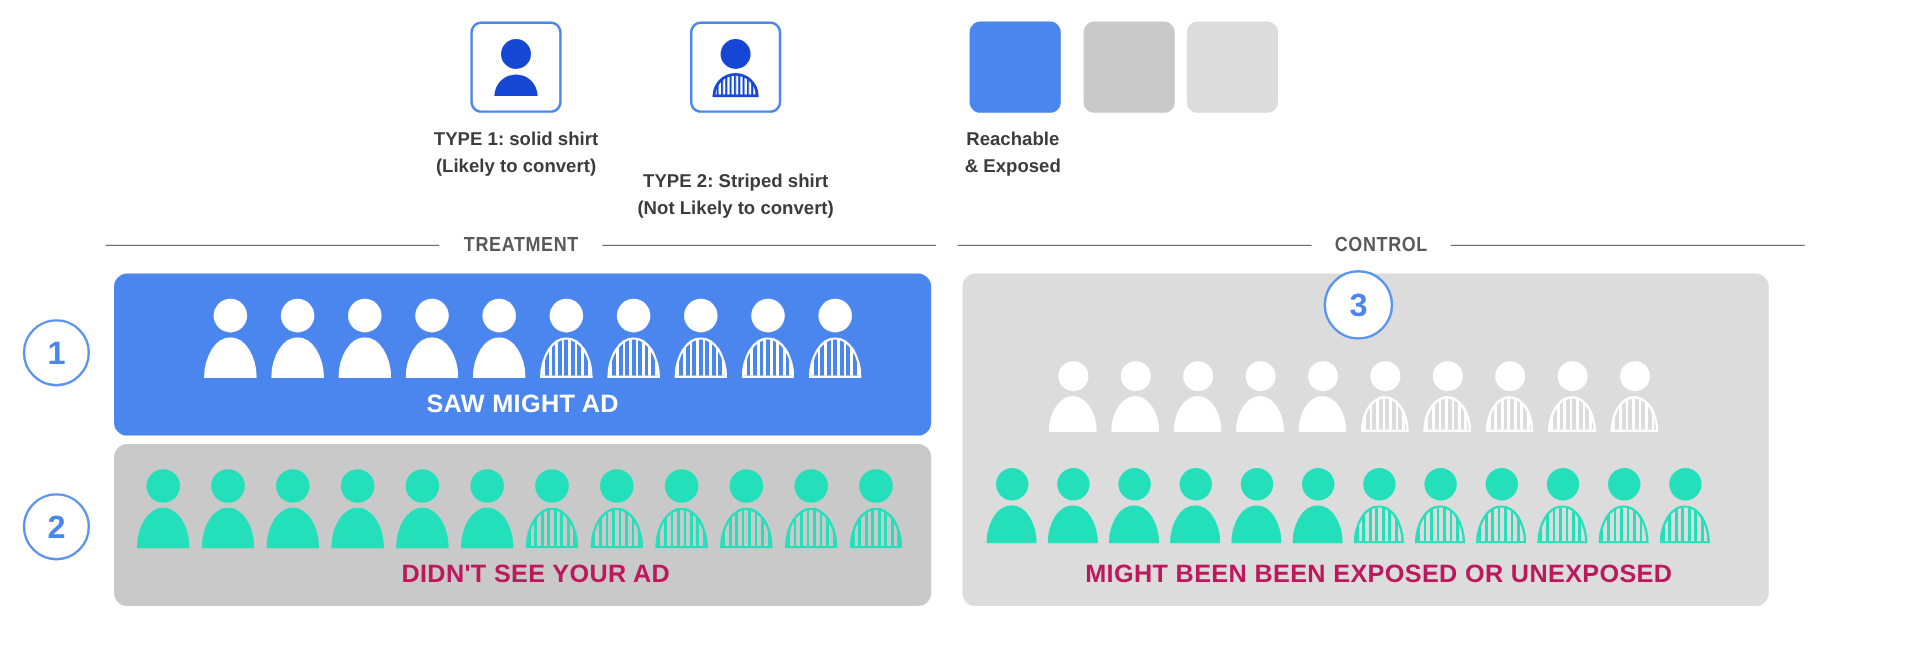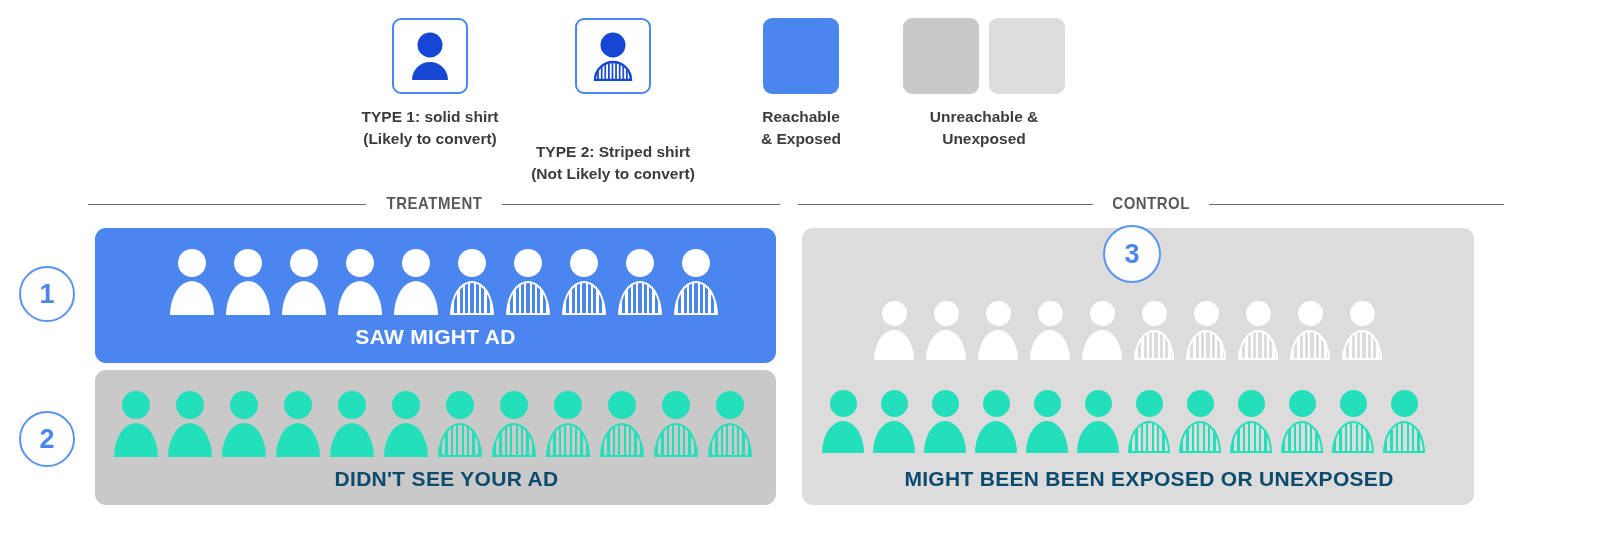--- a/index.html
+++ b/index.html
@@ -11,21 +11,21 @@
 
   
   .legend{
     position:absolute;left:0;top:18px;width:1288px;height:150px;
     display:flex;justify-content:flex-start;align-items:flex-start;
     padding-left:352px;box-sizing:border-box;
   }
   .legend-item{display:flex;flex-direction:column;align-items:center;}
   .legend-item.type1{width:156px;}
   .legend-item.type2{width:210px;}
-  .legend-item.reach{width:166px;}
+  .legend-item.reach{width:166px;align-items:flex-end;}
   .legend-item.unreach{width:200px;}
 
   .swatch-box{
     width:76px;height:76px;border:2px solid #4a86ee;border-radius:9px;
     background:#fff;box-sizing:border-box;
     display:flex;align-items:center;justify-content:center;
   }
   .legend-label{
     margin-top:12px;text-align:center;color:#3c3c3c;
     font-size:15.5px;font-weight:bold;line-height:1.42;
@@ -52,21 +52,21 @@
   .panel{position:absolute;border-radius:11px;box-sizing:border-box;}
   #panel-treat-1{left:95px;top:228px;width:681px;height:135px;background:#4a86ee;}
   #panel-treat-2{left:95px;top:370px;width:681px;height:135px;background:#c9c9c9;}
   #panel-control{left:802px;top:228px;width:672px;height:277px;background:#dcdcdc;}
 
   .panel-caption{
     position:absolute;left:0;right:0;text-align:center;
     font-size:21px;font-weight:bold;letter-spacing:.3px;
   }
   .cap-white{color:#ffffff;}
-  .cap-gray{color:#0c4a6e;margin-left:22px;}
+  .cap-gray{color:#be185d;margin-left:22px;}
   #cap-treat-1{bottom:14px;}
   #cap-treat-2{bottom:14px;}
   #cap-control{bottom:14px;}
 
   
   .fig-row{position:absolute;display:flex;align-items:flex-end;}
   #row-treat-1{left:170px;top:249px;gap:12px;}
   #row-treat-2{left:114px;top:391px;gap:10px;}
   #row-ctrl-1{left:874px;top:301px;gap:12px;}
   #row-ctrl-2{left:822px;top:390px;gap:9px;}
@@ -145,22 +145,20 @@
     <div class="plain-swatch sw-blue"></div>
     <div class="legend-label" style="white-space: pre-line;">Reachable
 &amp; Exposed</div>
   </div>
 
   <div class="legend-item unreach">
     <div class="dual-swatch">
       <div class="plain-swatch sw-gray-dark"></div>
       <div class="plain-swatch sw-gray-light"></div>
     </div>
-    <div class="legend-label" style="white-space: pre-line;">Unreachable &amp;
-Unexposed</div>
   </div>
 
 </div>
 
 <div class="section-head" id="head-treatment">
   <div class="rule"></div>
   <div class="ttl">TREATMENT</div>
   <div class="rule"></div>
 </div>
 

